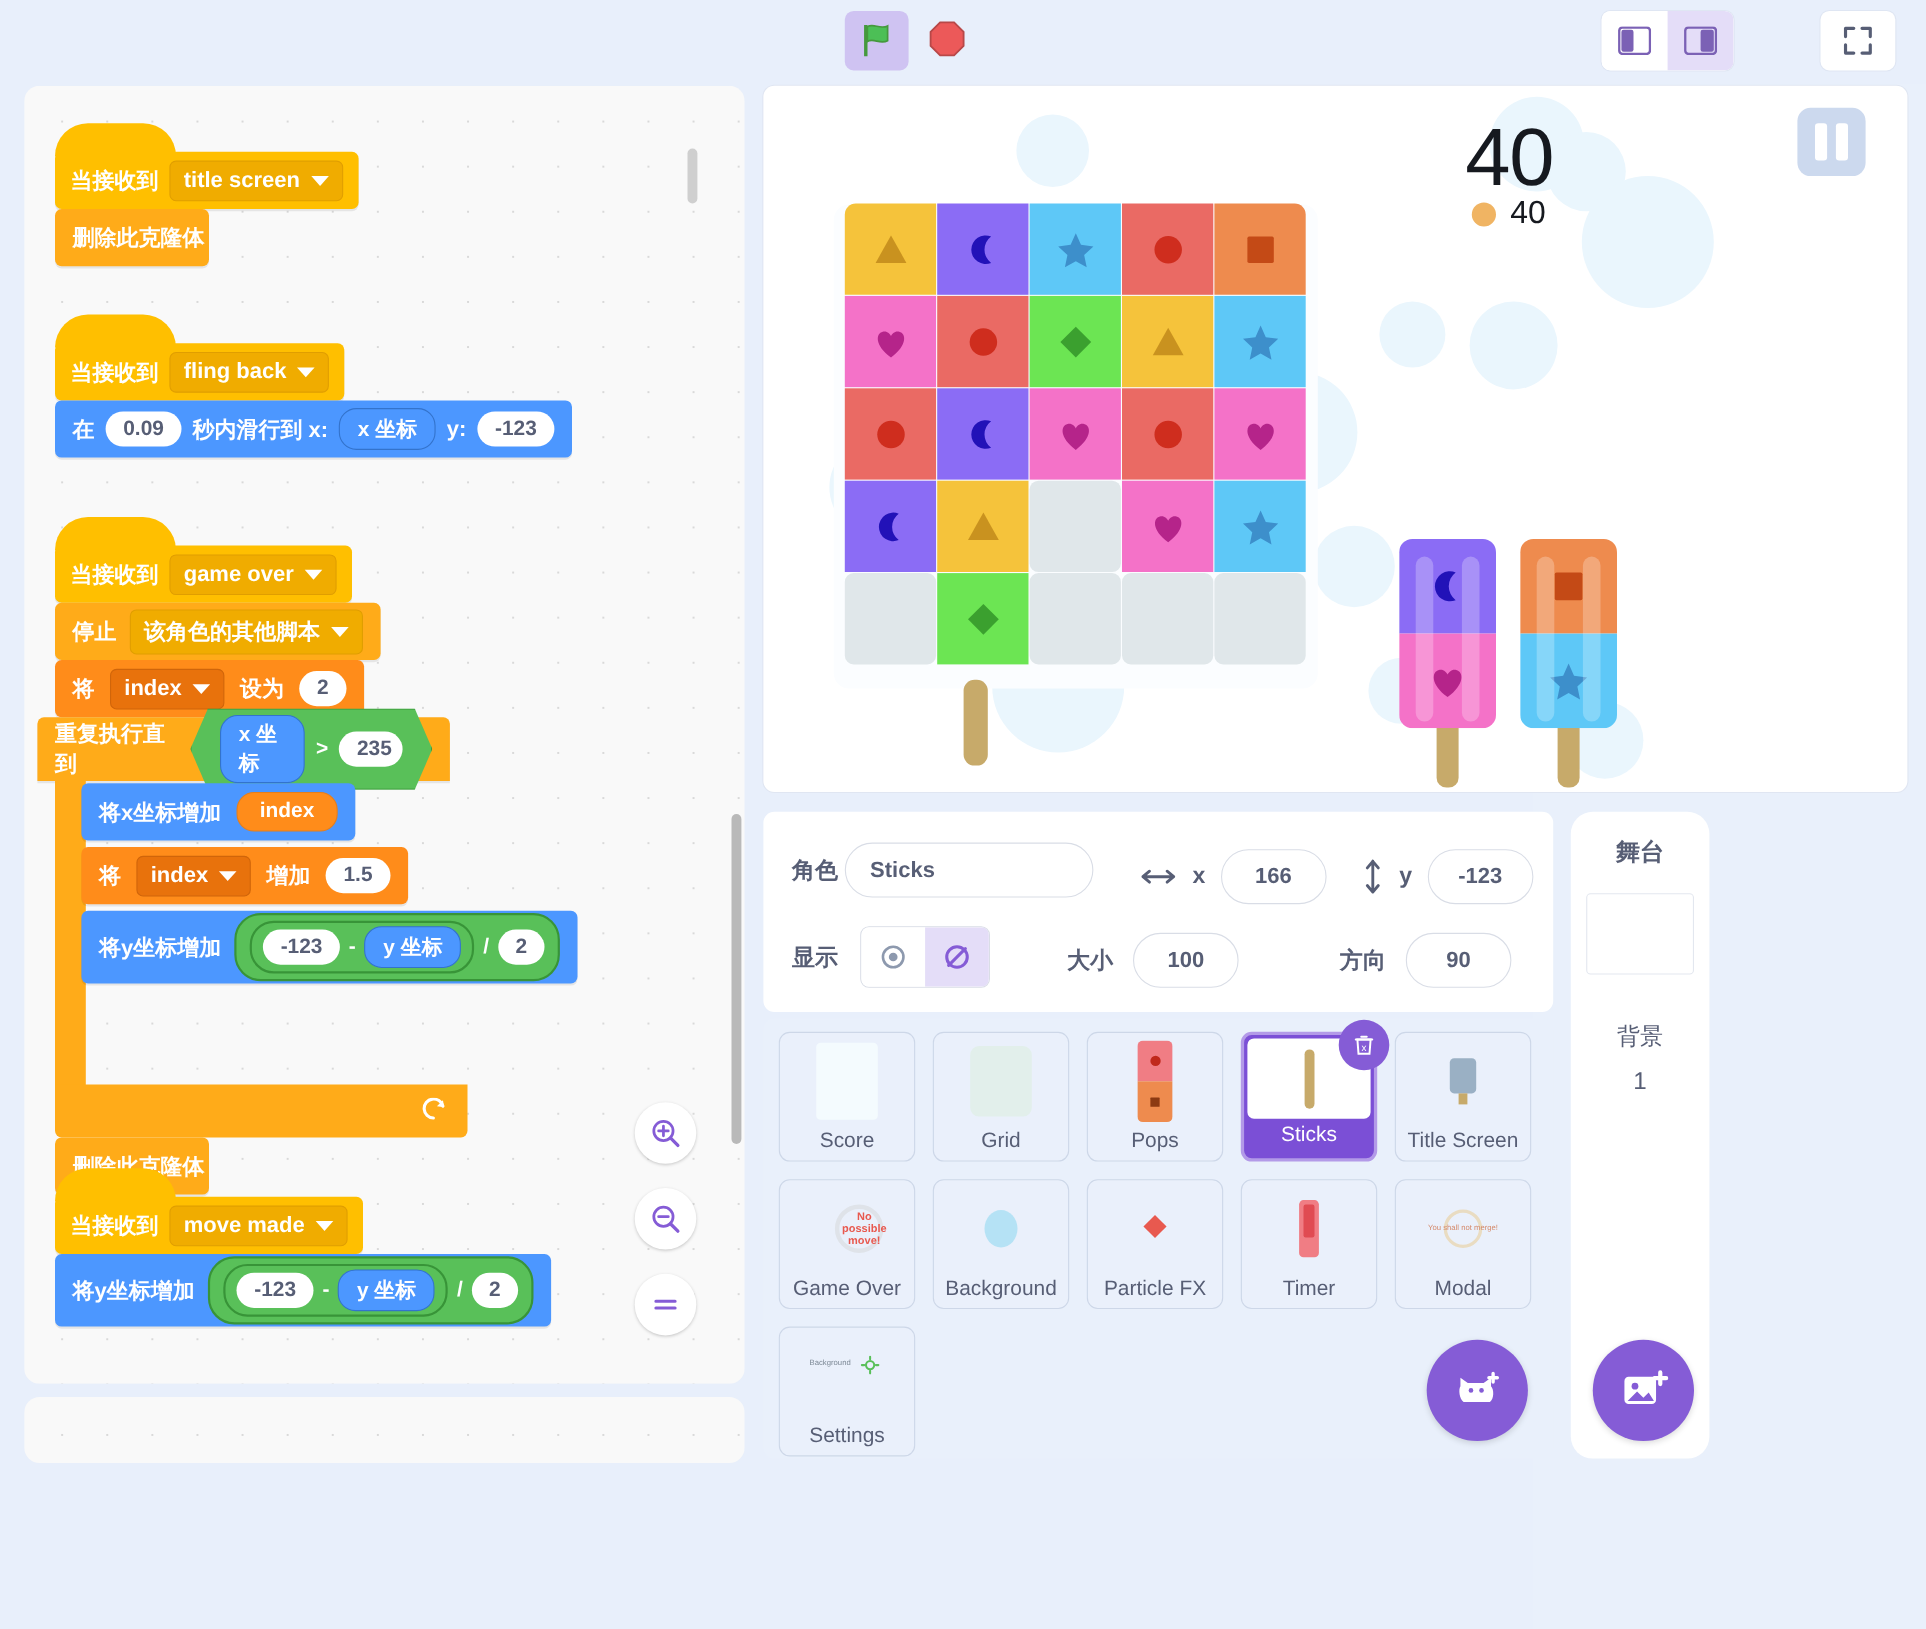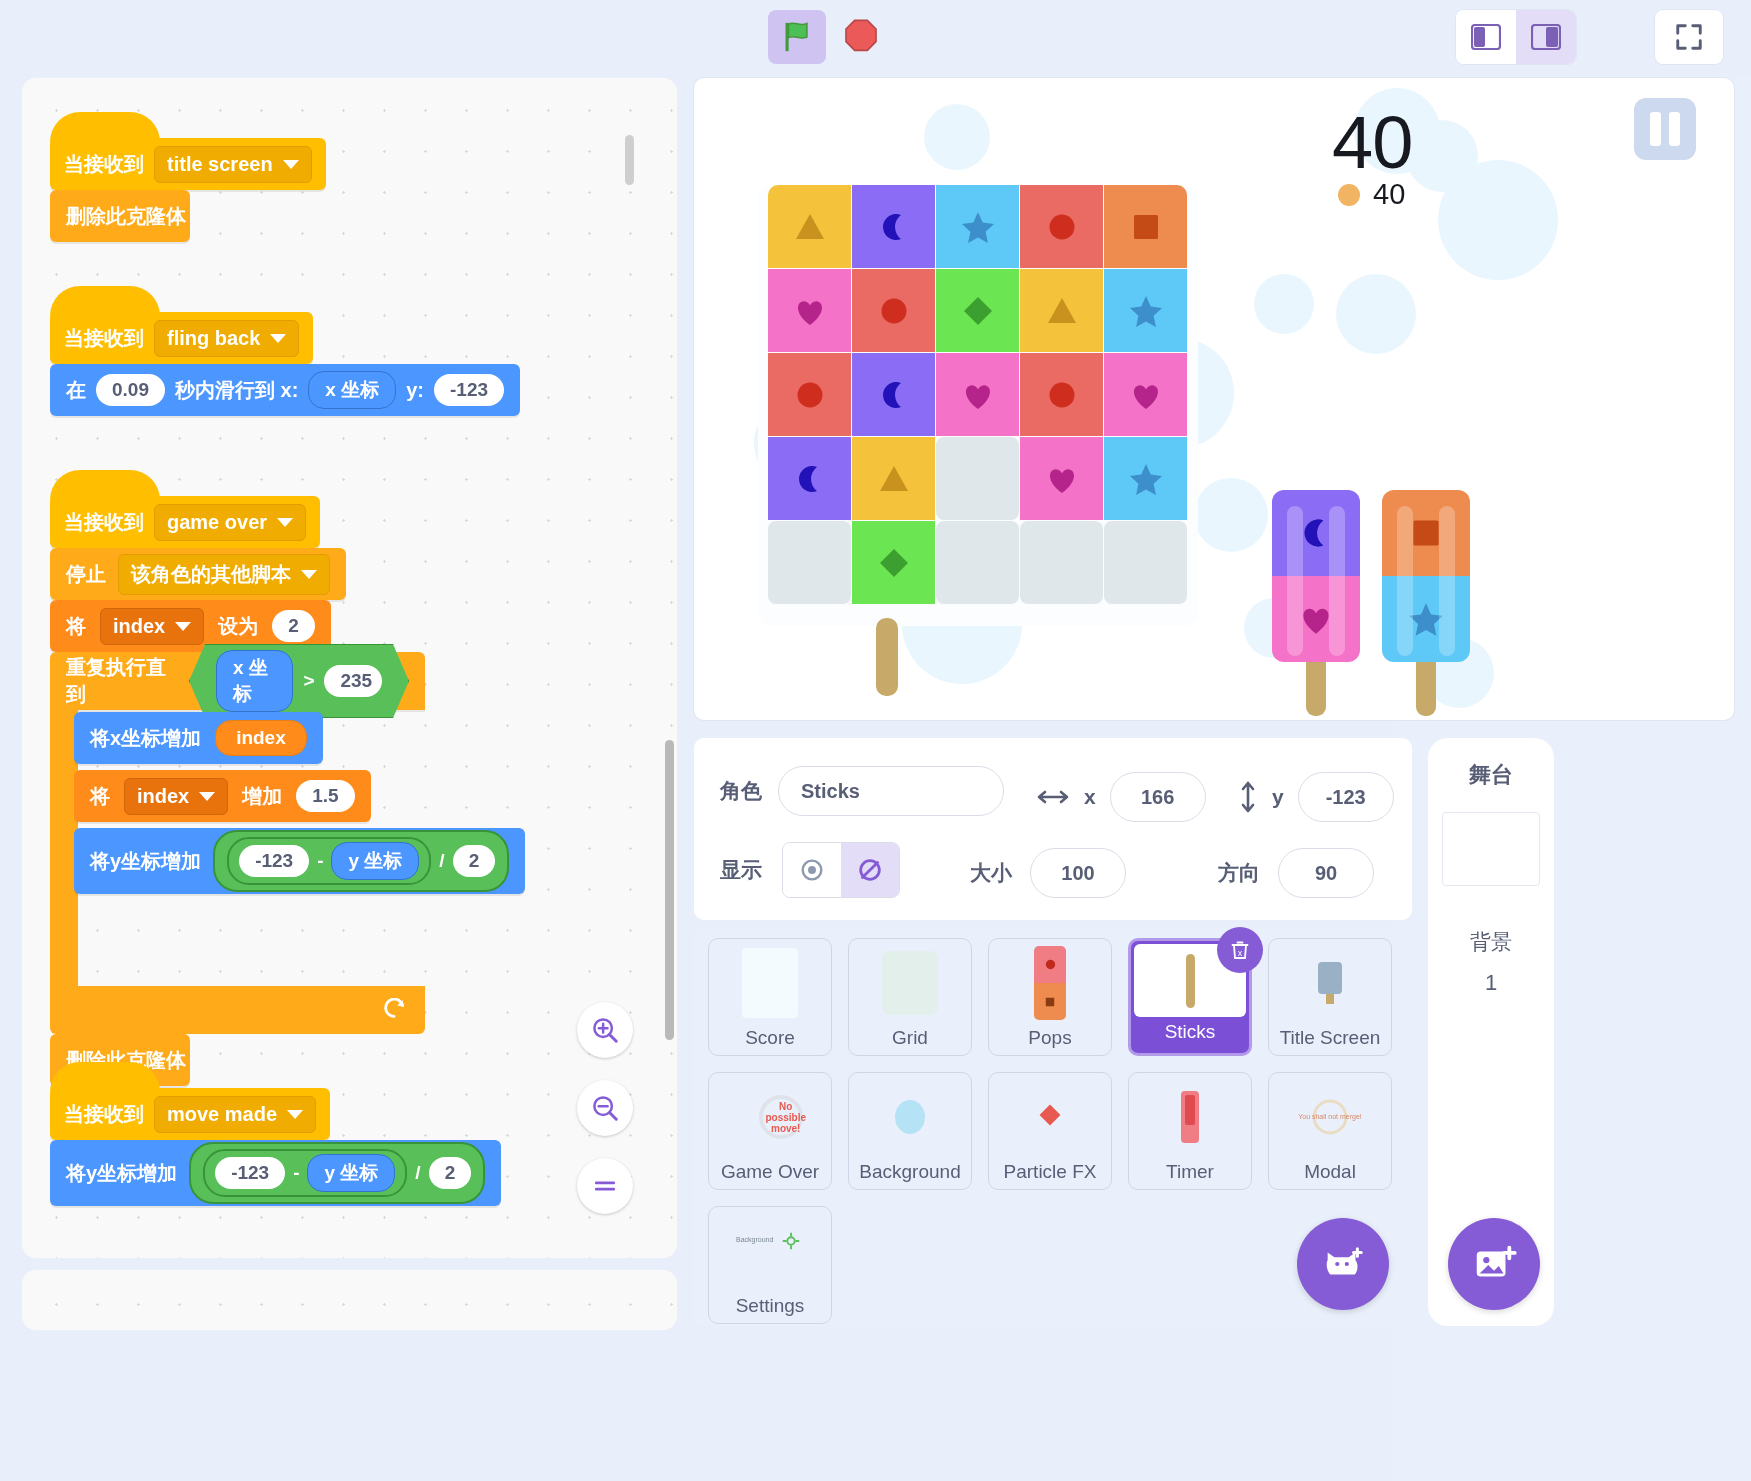--- a/index.html
+++ b/index.html
@@ -220,21 +220,21 @@
     <div class="blk varblk" style="left:28px; top:522px; gap:14px;">
       <span class="lbl">将</span>
       <span class="vardrop">
         <span>index</span>
         <i class="caret"></i>
       </span>
       <span class="lbl">设为</span>
       <span class="oval-white">2</span>
     </div>
 
-    <div class="ctrlblk" style="position:absolute; left:28px; top:574px; width:375px; height:58px; border-radius:6px 6px 0 0;">
+    <div class="ctrlblk" style="position:absolute; left:12px; top:574px; width:375px; height:58px; border-radius:6px 6px 0 0;">
       <div style="display:flex; align-items:center; gap:14px; padding:0 16px; height:58px;">
         <span class="lbl">重复执行直到</span>
         <span class="bool-green">
           <span class="oval-blue" style="padding:4px 16px;">x 坐标</span>
           <span>&gt;</span>
           <span class="oval-white">235</span>
         </span>
       </div>
     </div>
     <div style="position:absolute; left:28px; top:632px; width:28px; height:300px; background:#ffab19;"></div>
@@ -487,21 +487,21 @@
               <path d="M20 5 L24.7 15.6 L36 17 L27.6 24.8 L29.9 36 L20 30.4 L10.1 36 L12.4 24.8 L4 17 L15.3 15.6 Z" fill="#3d8fcb"></path>
             </svg>
           </div>
           <div class="pop-glossA"></div>
           <div class="pop-glossB"></div>
         </div>
       </div>
   </div>
 
   <div class="info-panel">
-    <div class="row" style="left:26px; top:28px; gap:16px;">
+    <div class="row" style="left:26px; top:28px; gap:6px;">
       <span class="field-label">角色</span>
       <span class="pill" style="width:226px;">Sticks</span>
     </div>
     <div class="row" style="left:342px; top:34px; gap:14px;">
       <svg width="34" height="20" viewBox="0 0 34 20">
         <path d="M3 10 H31 M3 10 L9 5 M3 10 L9 15 M31 10 L25 5 M31 10 L25 15" stroke="#575e75" stroke-width="2.6" fill="none" stroke-linecap="round" stroke-linejoin="round"></path>
       </svg>
       <span class="field-label">x</span>
       <span class="pill pill-num">166</span>
     </div>

